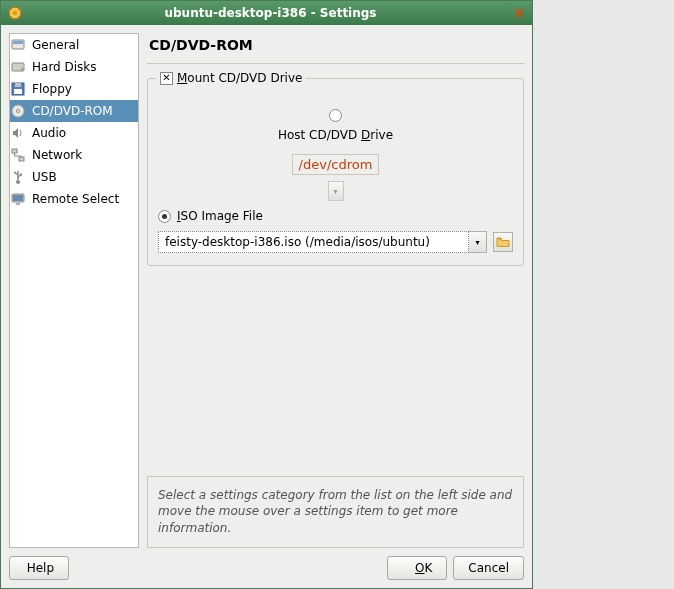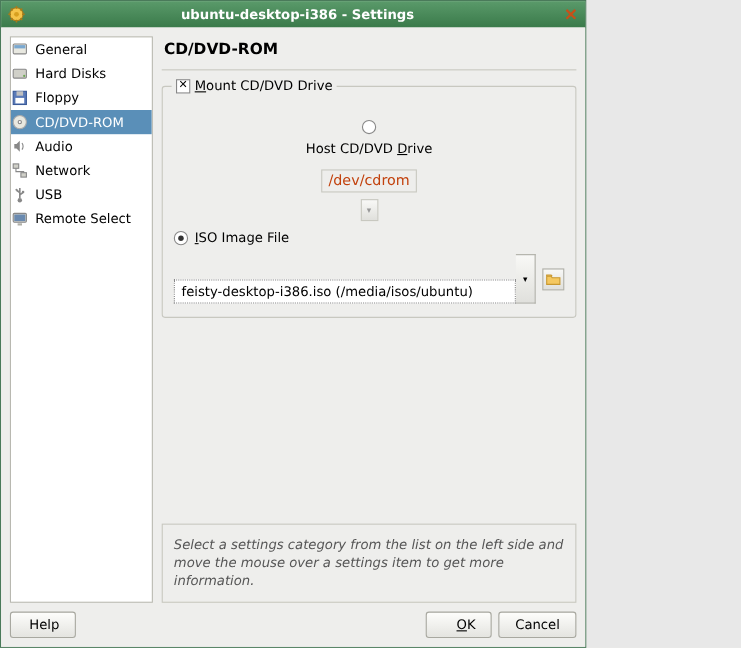--- a/index.html
+++ b/index.html
@@ -176,21 +176,20 @@
 .combo {
   flex: 1;
   display: flex;
 }
 .combo-input {
   flex: 1;
   border: 1px dotted #888;
   background: #fff;
   padding: 3px 6px;
   font-size: 12px;
-  margin-top: 23px;
 }
 .combo-btn {
   width: 18px;
   border: 1px solid #b0b0a8;
   border-left: none;
   background: linear-gradient(#f8f8f6, #e0e0dc);
   display: flex;
   align-items: center;
   justify-content: center;
   font-size: 8px;

